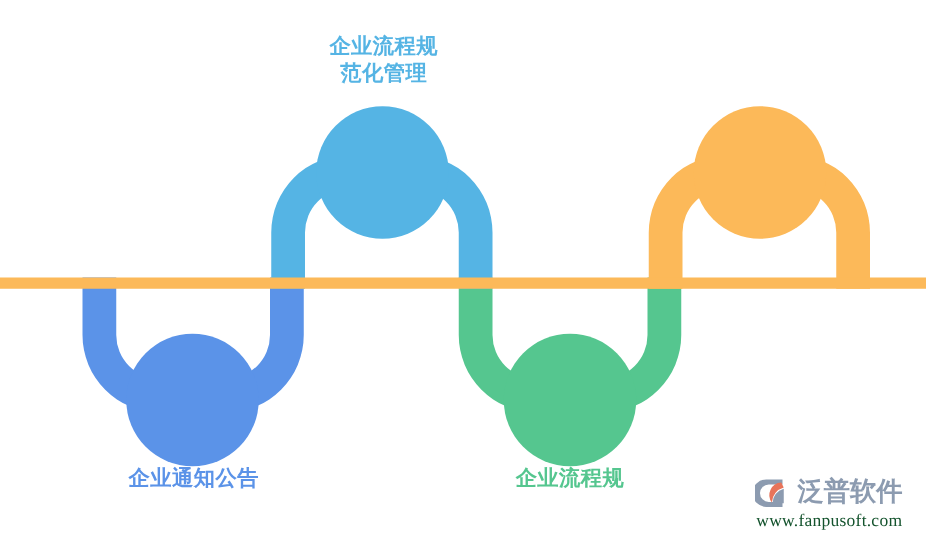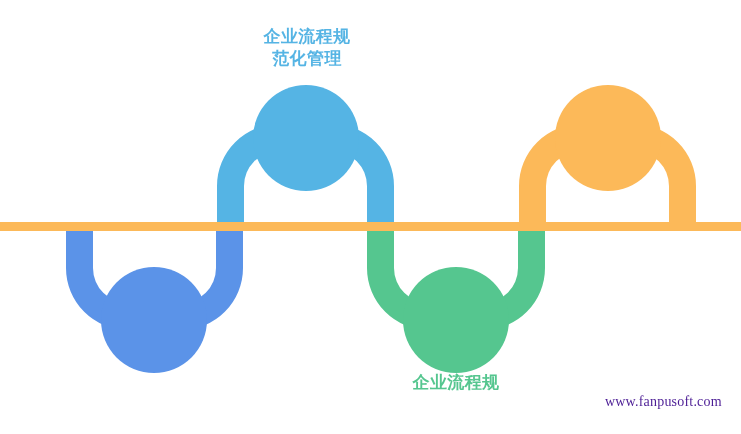--- a/index.html
+++ b/index.html
@@ -96,21 +96,21 @@
     font-family: "DejaVu Sans", "Liberation Sans", sans-serif;
     font-size: 21px;
     font-weight: 700;
     color: #8C9BB0;
     letter-spacing: 0px;
     line-height: 1;
   }
   #logo-url {
     font-family: "Liberation Serif", "DejaVu Serif", serif;
     font-size: 14px;
-    color: #4c1d95;
+    color: #14532d;
     letter-spacing: 0.2px;
     margin-top: 1px;
     margin-left: 1px;
     line-height: 1;
   }
 </style>
 </head>
 <body>
 
 <div id="stage">
@@ -185,20 +185,29 @@
       <circle cx="608" cy="138" r="53" fill="#FCB959"></circle>
     </g>
 
     <rect x="0" y="222" width="741" height="9" fill="#FCB959"></rect>
   </svg>
 
   <div class="label label-top" id="label-process">企业流程规
 范化管理</div>
 
 
+  <div class="label label-bottom" id="label-notice">企业通知公告</div>
 
   <div class="label label-bottom" id="label-hr">企业流程规</div>
 
   <div id="logo">
+    <div id="logo-row">
+      <svg id="logo-mark" viewBox="0 0 60 60">
+        <path d="M44 9 L18 9 A22 22 0 0 0 18 53 L44 53 L44 45 L22 45 A14 14 0 0 1 22 17 L44 17 Z" fill="#8C9BB0"></path>
+        <path d="M42 14 A20 20 0 0 0 27 46 A26 26 0 0 1 46 22 Z" fill="#E8745A"></path>
+        <path d="M28 47 L46 47 L46 24 A24 24 0 0 0 28 47 Z" fill="#8C9BB0"></path>
+      </svg>
+      <span id="logo-wordmark">泛普软件</span>
+    </div>
     <div id="logo-url">www.fanpusoft.com</div>
   </div>
 
 </div>
 
 </body></html>

